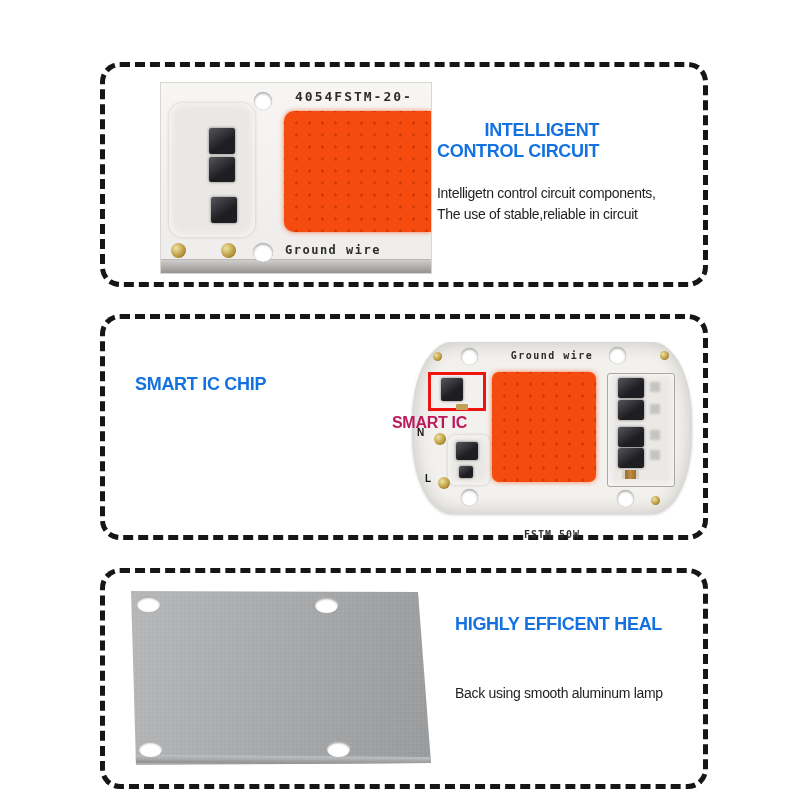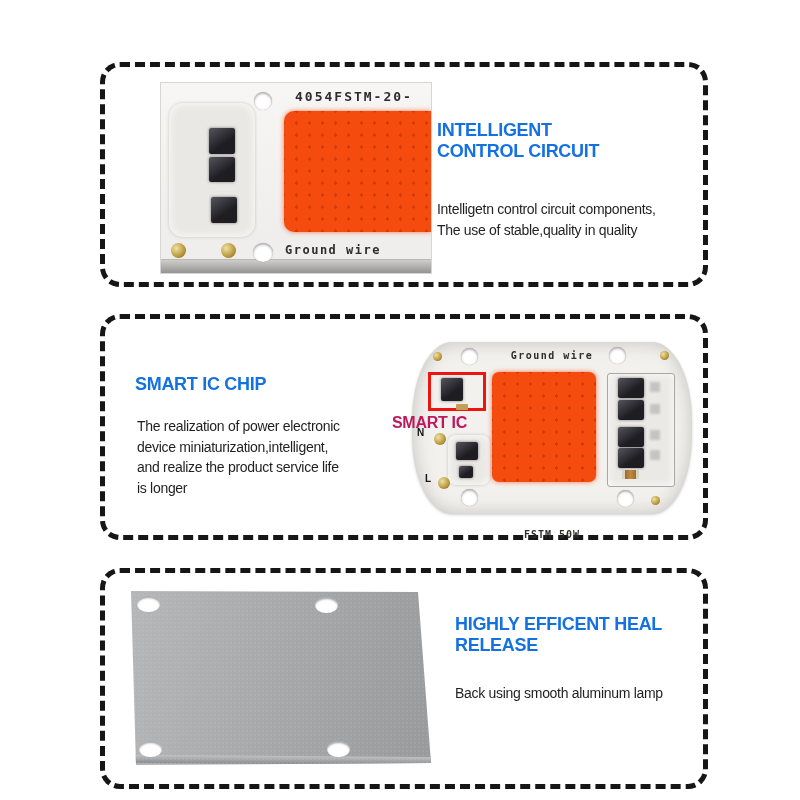--- a/index.html
+++ b/index.html
@@ -123,40 +123,34 @@
       <div class="abs chip c1c"></div>
       <div class="abs cob cob1"></div>
       <div class="abs hole h1t"></div>
       <div class="abs hole h1b"></div>
       <div class="abs screw s1a"></div>
       <div class="abs screw s1b"></div>
       <div class="abs pcb-text mono t1top">4054FSTM-20-</div>
       <div class="abs pcb-text mono t1bot">Ground wire</div>
     </div>
 
-    <div class="abs feature-heading" style="left:332px;top:53px;">
+    <div class="abs feature-heading" style="left:332px;top:53px;text-align:right;">
       <div>INTELLIGENT</div>
       <div>CONTROL CIRCUIT</div>
     </div>
-    <div class="abs feature-body" style="left:332px;top:116px;margin-top:16px;">
+    <div class="abs feature-body" style="left:332px;top:116px;">
       <div>Intelligetn control circuit components,</div>
-      <div>The use of stable,quality in quality</div>
+      <div>The use of stable,reliable in circuit</div>
     </div>
   </div>
 
   <div class="panel panel-2">
 
     <div class="abs feature-heading" style="left:30px;top:55px;">
       <div>SMART IC CHIP</div>
-    </div>
-    <div class="abs feature-body" style="left:32px;top:97px;">
-      <div>The realization of power electronic</div>
-      <div>device miniaturization,intelligent,</div>
-      <div>and realize the product service life</div>
-      <div>is longer</div>
     </div>
 
     <div class="abs smart-label">SMART IC</div>
 
     <div class="abs photo2">
       <div class="abs pcb2"></div>
       <div class="abs mono t2top">Ground wire</div>
       <div class="abs hole h2a"></div>
       <div class="abs hole h2b"></div>
       <div class="abs hole h2c"></div>
@@ -197,20 +191,19 @@
       </div>
       <div class="abs plate-texture"></div>
       <div class="abs phole ph1"></div>
       <div class="abs phole ph2"></div>
       <div class="abs phole ph3"></div>
       <div class="abs phole ph4"></div>
     </div>
 
     <div class="abs feature-heading" style="left:350px;top:41px;">
       <div>HIGHLY EFFICENT HEAL</div>
-      <div>RELEASE</div>
     </div>
     <div class="abs feature-body" style="left:350px;top:110px;text-align:right;">
       <div>Back using smooth aluminum lamp</div>
     </div>
   </div>
 
 </div>
 
 </body></html>

